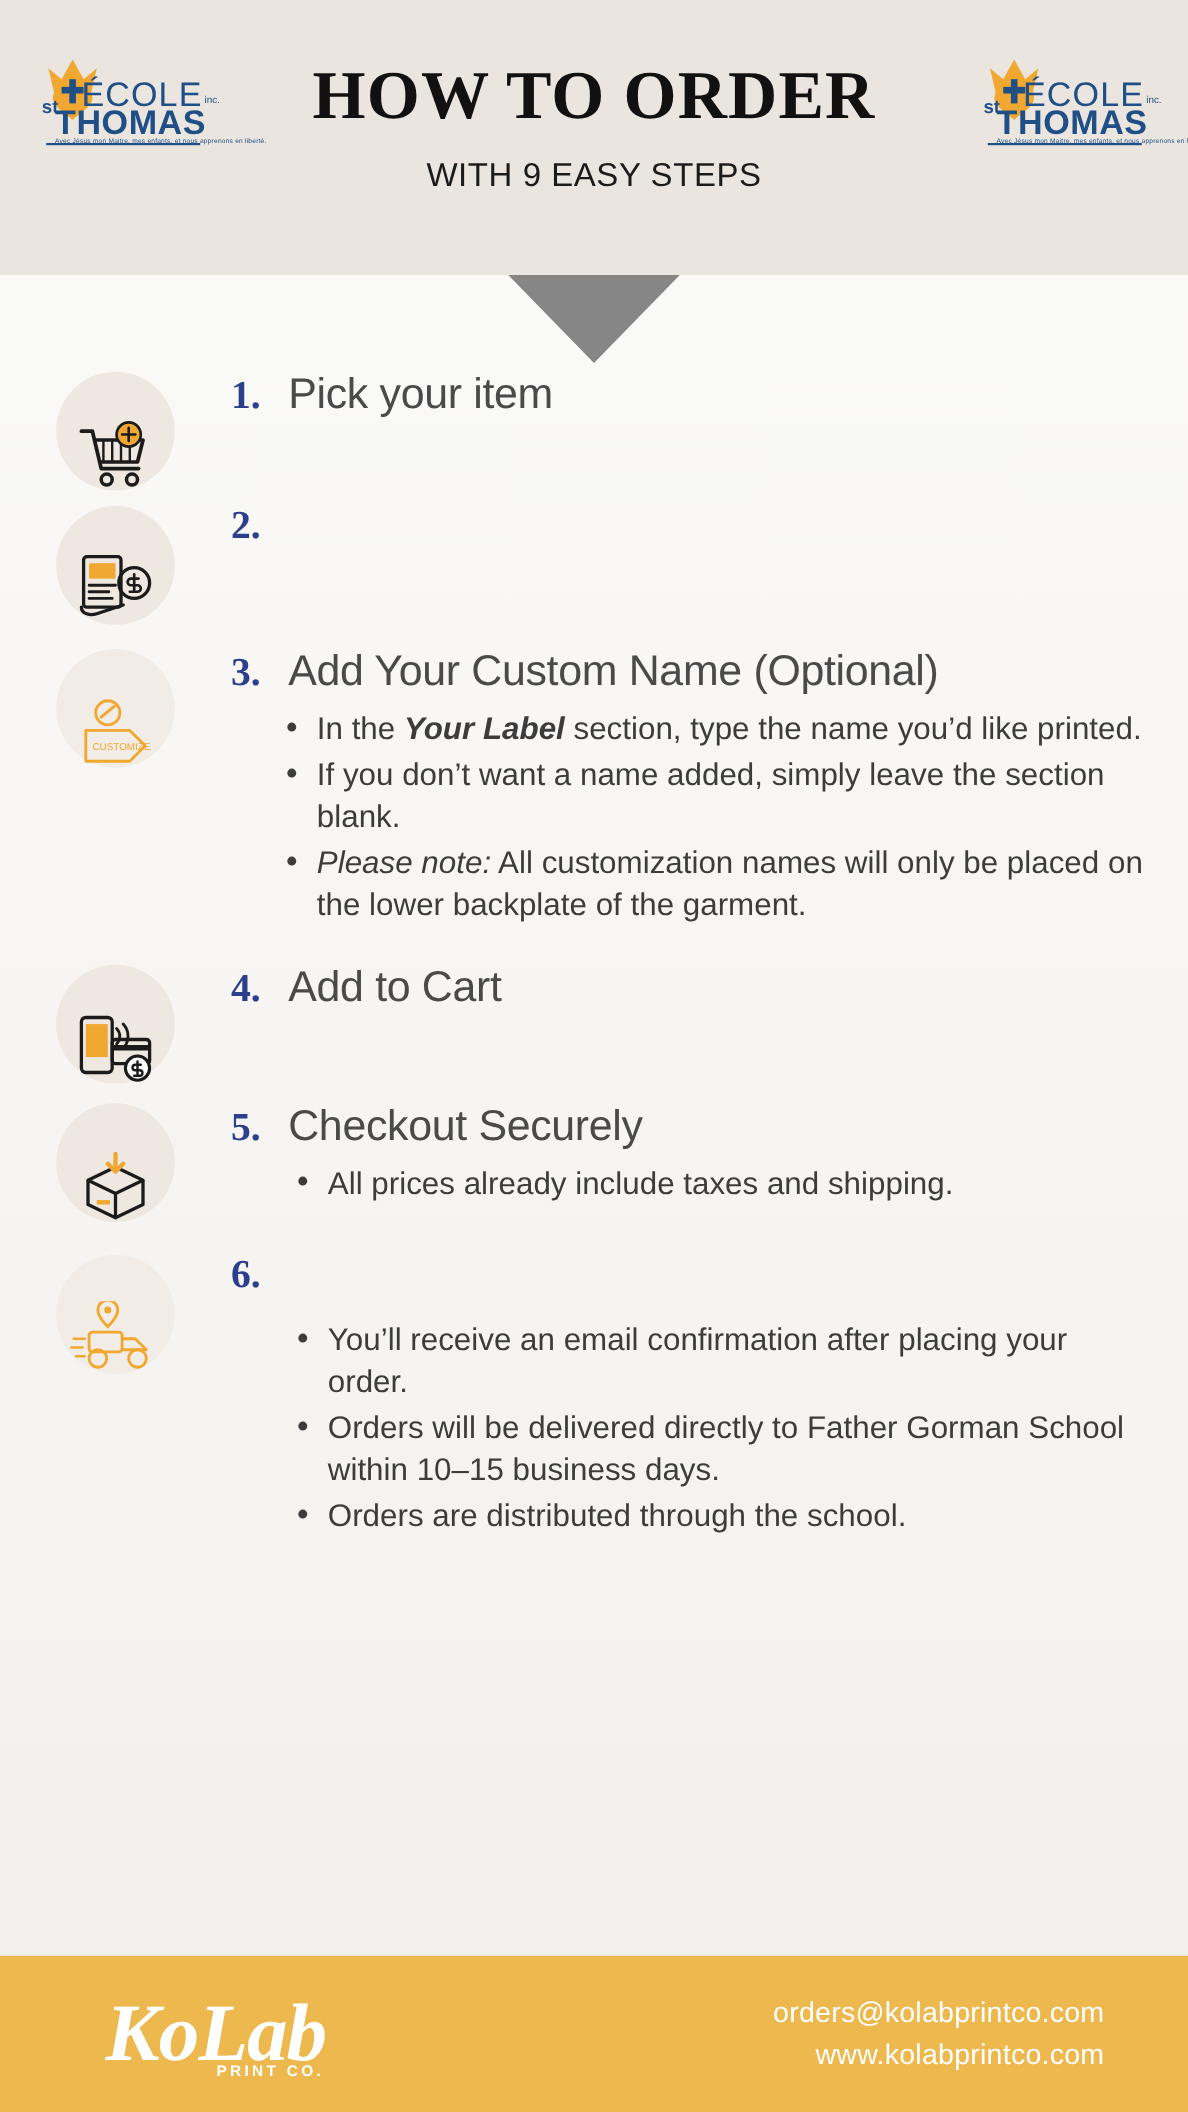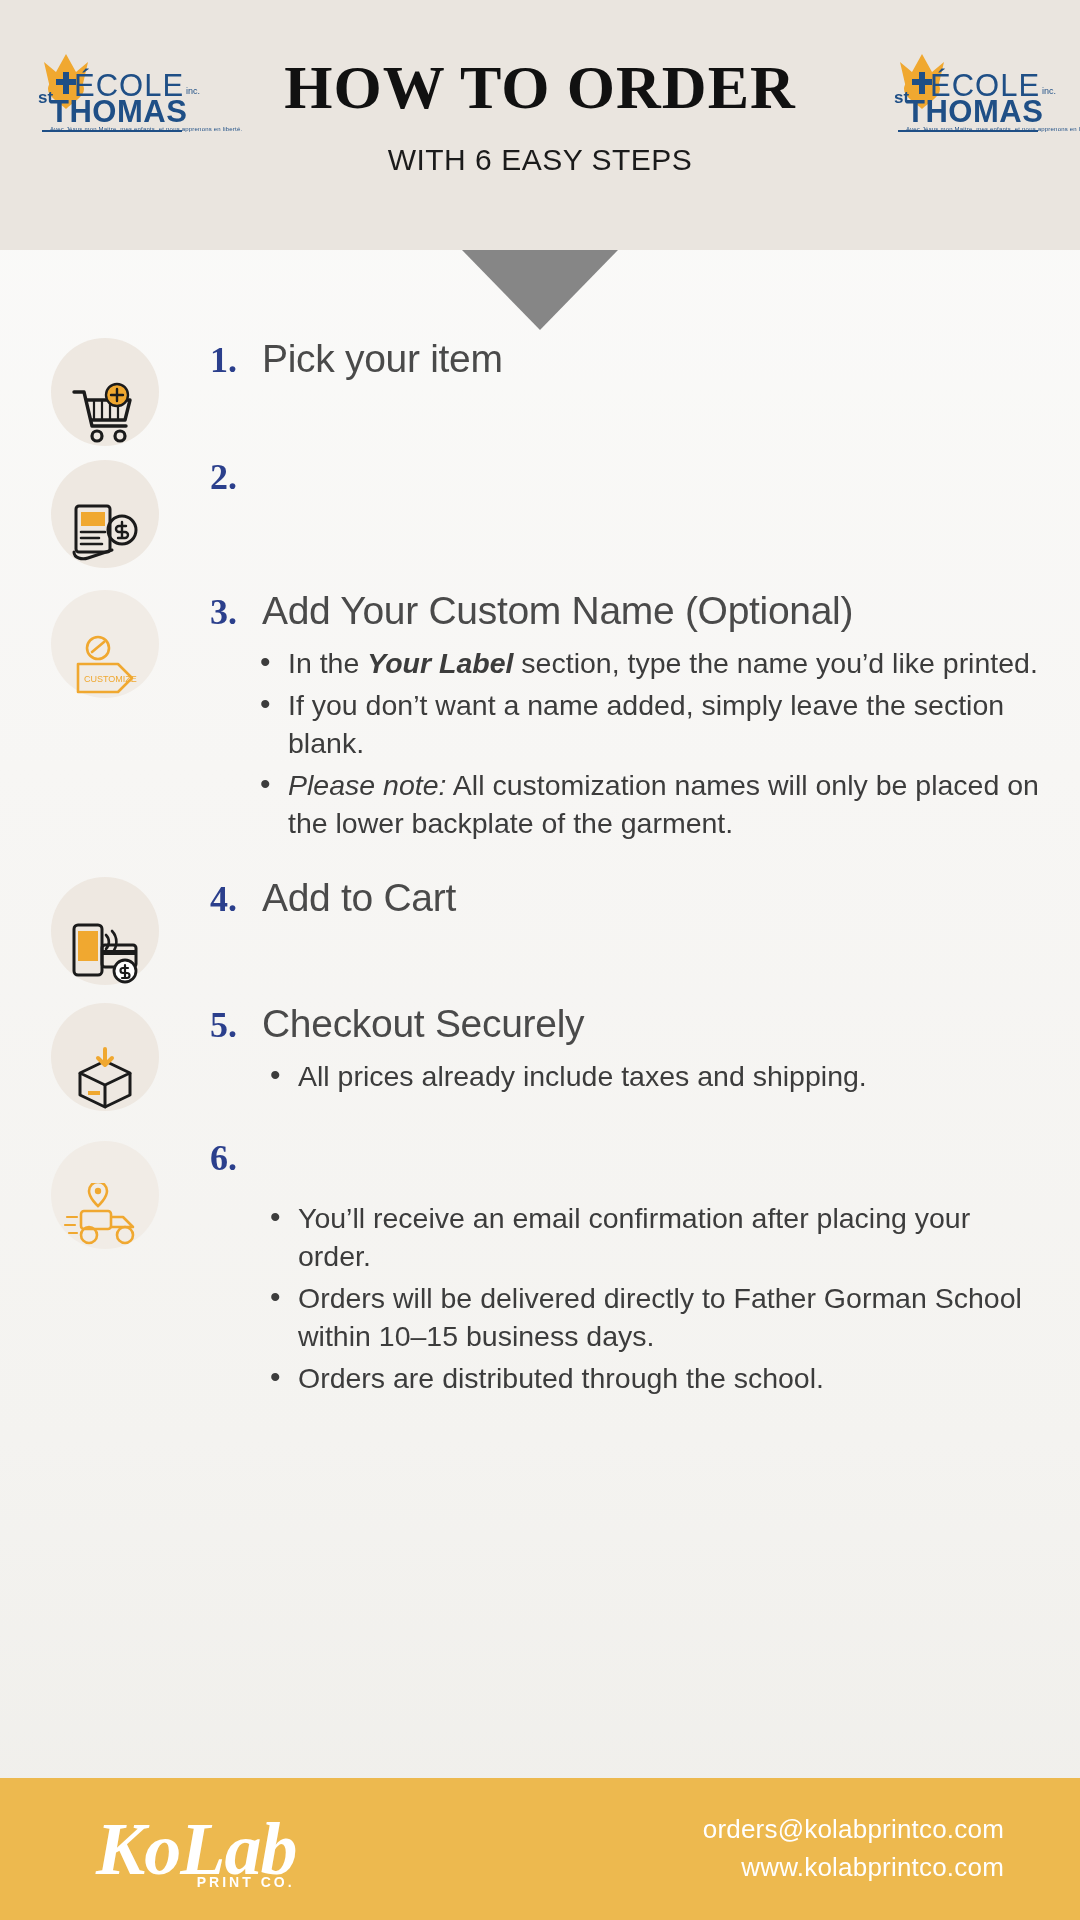--- a/index.html
+++ b/index.html
@@ -288,21 +288,21 @@
           </svg>
           <span class="logo-st">st</span>
           <span class="logo-ecole">ÉCOLE</span>
           <span class="logo-thomas">THOMAS</span>
           <span class="logo-tm">inc.</span>
           <span class="logo-tag">Avec Jésus mon Maitre, mes enfants, et nous apprenons en liberté.</span>
         </div>
       </div>
     </div>
 
-    <div class="subtitle">WITH 6 EASY STEPS</div>
+    <div class="subtitle">WITH 9 EASY STEPS</div>
   </div>
 
   <div class="arrow"></div>
 
   <div class="steps">
 
     <div class="step" id="step-1">
       <div class="icon-col">
         <div class="icon-circle">
           <svg width="70" height="64" viewBox="0 0 70 64">

